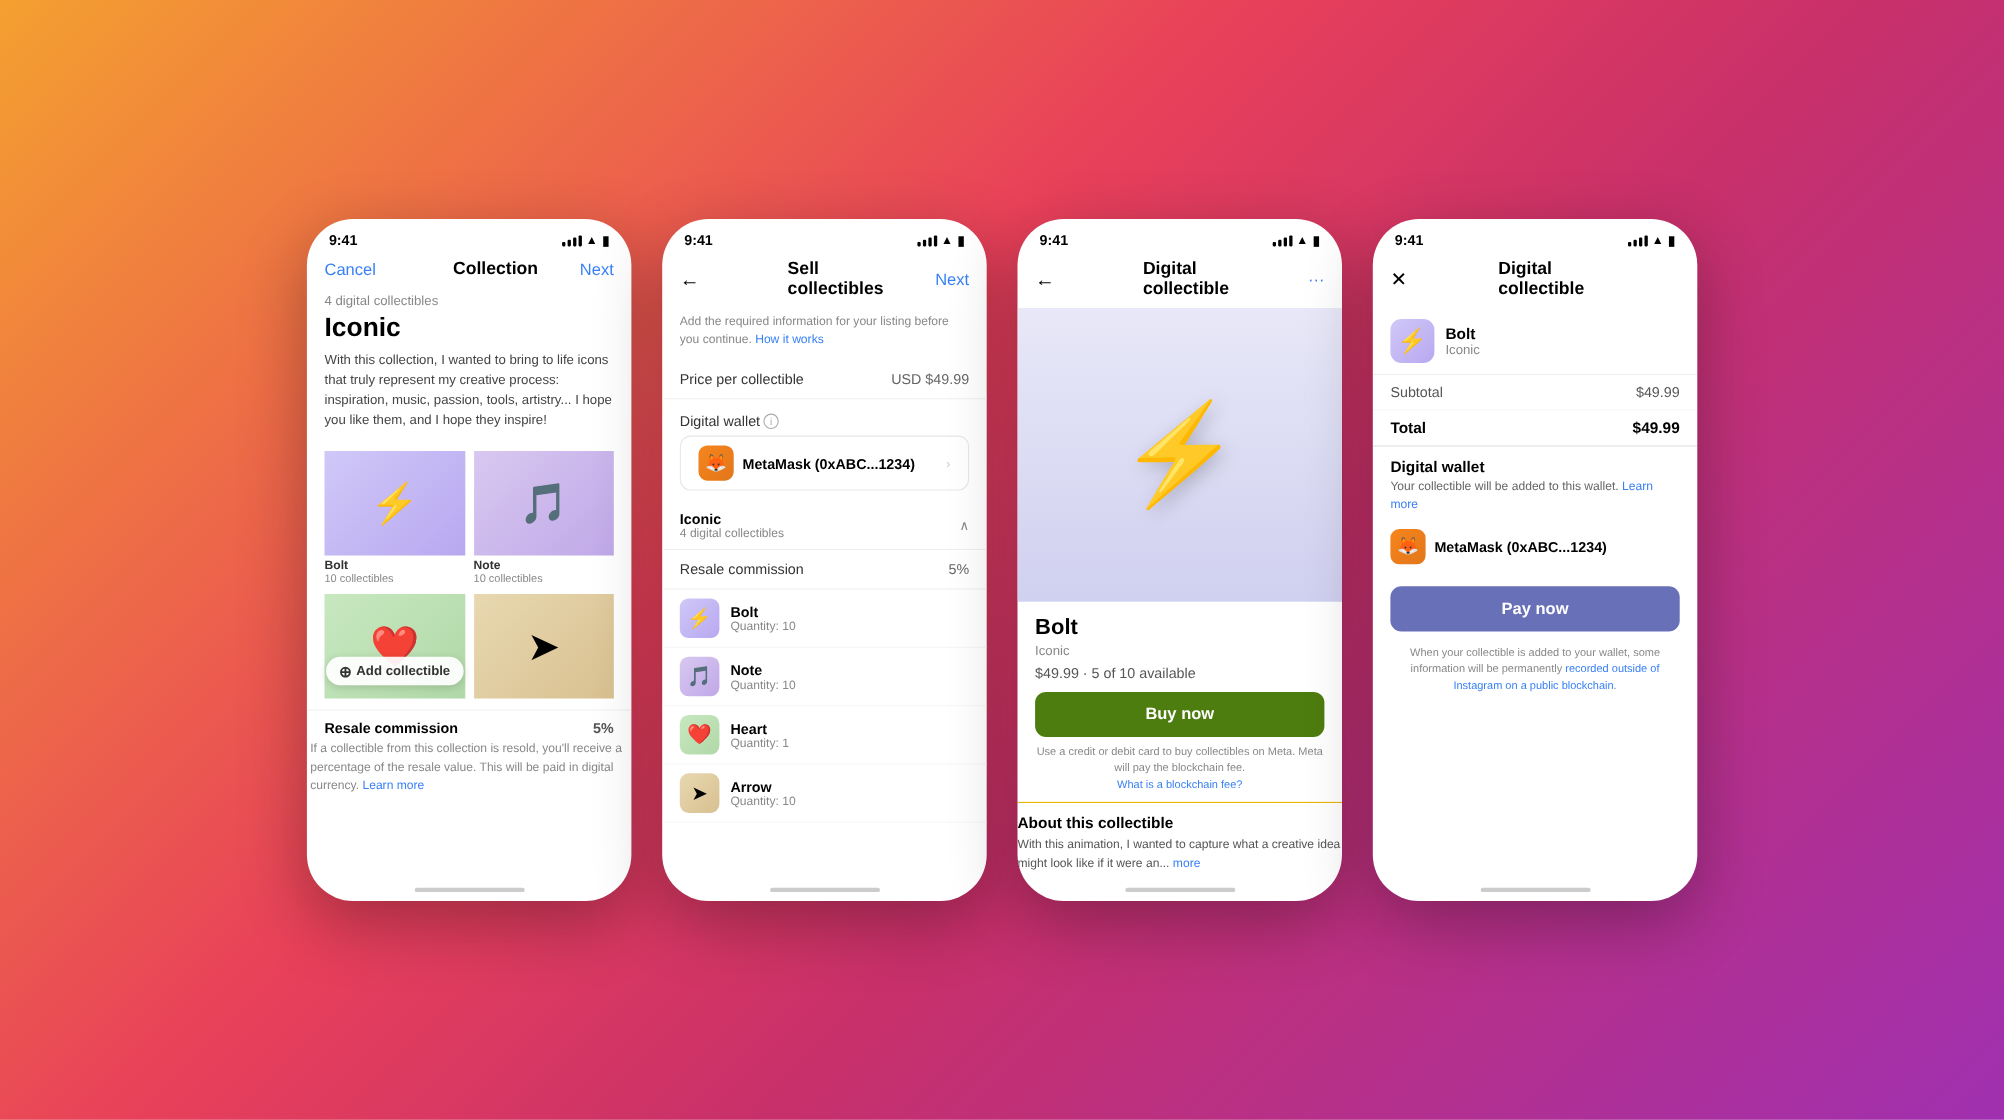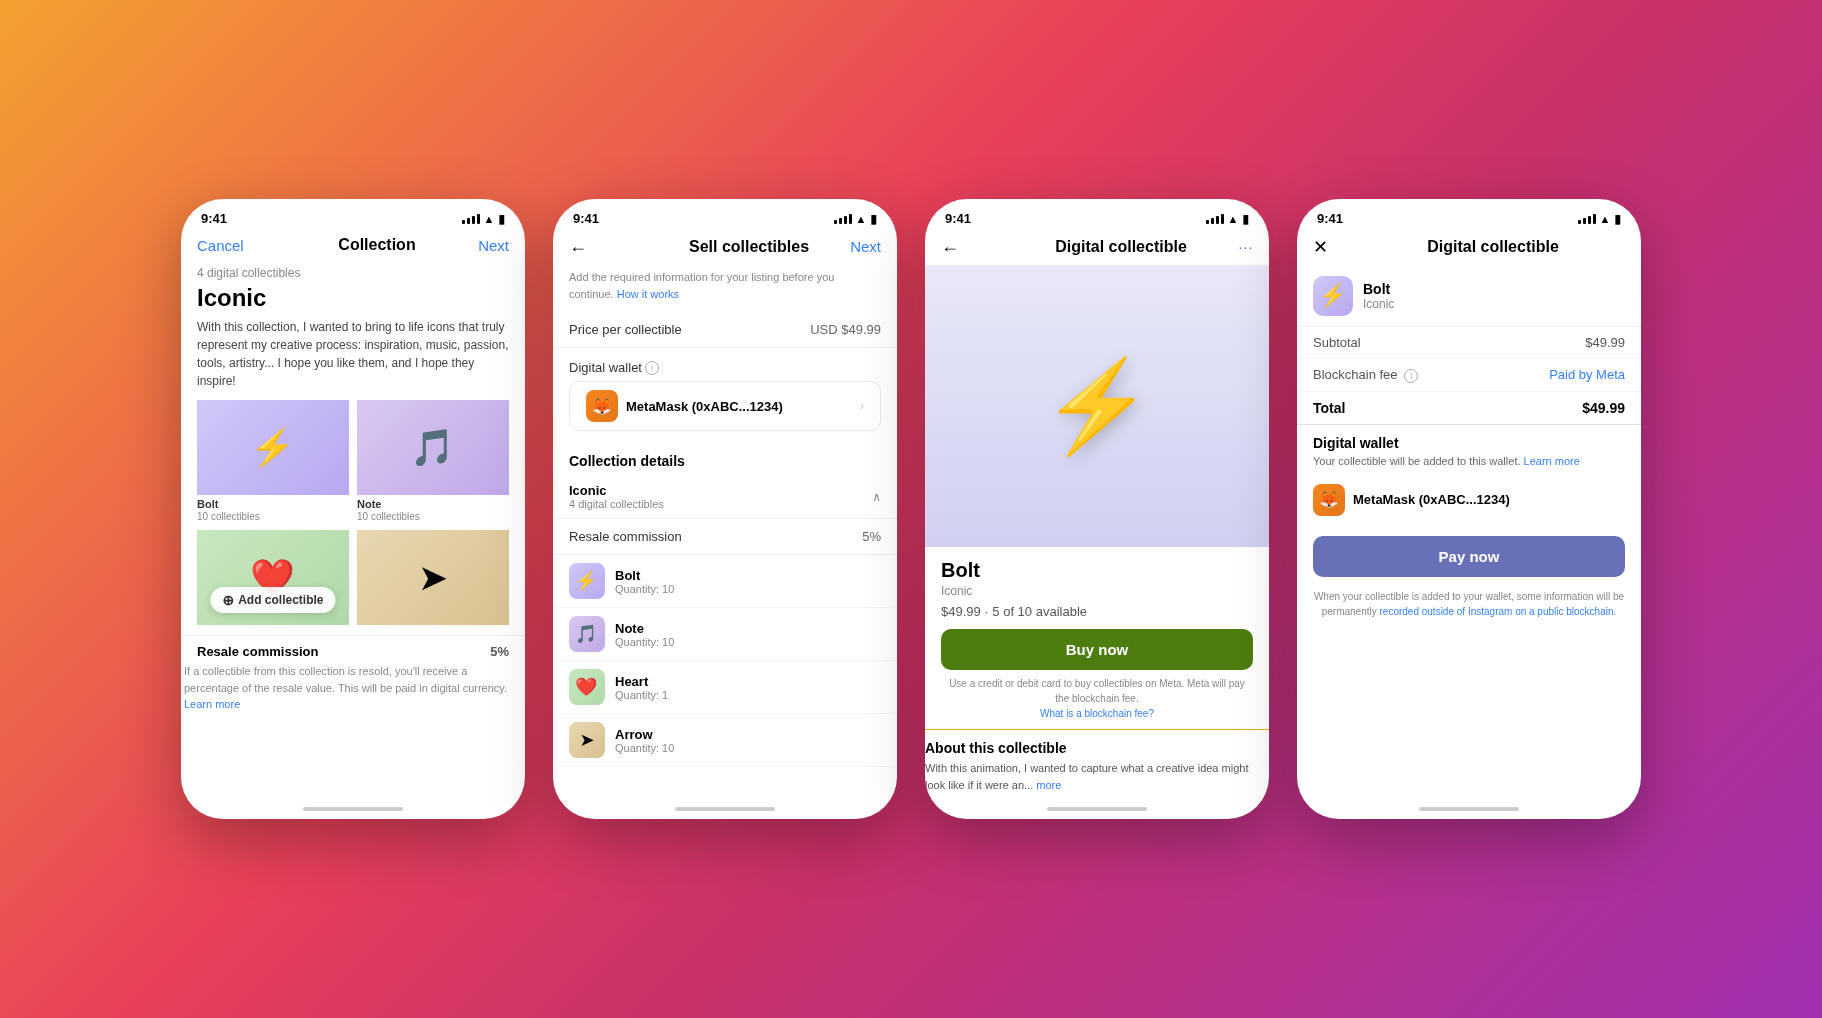--- a/index.html
+++ b/index.html
@@ -15,21 +15,21 @@
       overflow: hidden;
     }
 
     .phones-container {
       display: flex;
       gap: 28px;
       align-items: center;
     }
 
     .phone {
-      width: 344px;
+      width: 295px;
       height: 620px;
       background: #fff;
       border-radius: 42px;
       overflow: hidden;
       box-shadow: 0 20px 60px rgba(0,0,0,0.3);
       display: flex;
       flex-direction: column;
       position: relative;
     }
 
@@ -96,21 +96,21 @@
       padding: 4px 16px 2px;
     }
     .p1-title {
       font-size: 24px;
       font-weight: 700;
       padding: 2px 16px 6px;
     }
     .p1-desc {
       font-size: 12px;
       color: #444;
-      padding: 0 16px 10px;
+      padding: 0 16px 20px;
       line-height: 1.5;
     }
 
     .collectibles-grid {
       display: grid;
       grid-template-columns: 1fr 1fr;
       gap: 8px;
       padding: 0 16px 10px;
     }
     .collectible-img {
@@ -533,21 +533,20 @@
         </div>
         <div class="wallet-row">
           <div class="wallet-left">
             <div class="metamask-icon">🦊</div>
             <span class="wallet-name">MetaMask (0xABC...1234)</span>
           </div>
           <span class="chevron-right">›</span>
         </div>
       </div>
 
-      <div class="section-header">Collection details</div>
 
       <div class="collection-header">
         <div>
           <div class="collection-name">Iconic</div>
           <div class="collection-sub">4 digital collectibles</div>
         </div>
         <span class="collapse-icon">∧</span>
       </div>
 
       <div class="field-row">
@@ -665,27 +664,20 @@
         <div>
           <div class="product-name">Bolt</div>
           <div class="product-collection">Iconic</div>
         </div>
       </div>
 
       <div class="price-detail-row">
         <span>Subtotal</span>
         <span>$49.99</span>
       </div>
-      <div class="price-detail-row">
-        <span>
-          <span>Blockchain fee</span>
-          <span class="info-circle">i</span>
-        </span>
-        <span class="price-paid-by">Paid by Meta</span>
-      </div>
       <div class="price-detail-row total">
         <span>Total</span>
         <span>$49.99</span>
       </div>
 
       <div class="wallet-section">
         <div class="wallet-section-title">Digital wallet</div>
         <div class="wallet-section-desc">
           <span>Your collectible will be added to this wallet.</span> <span class="wallet-section-link">Learn more</span>
         </div>

